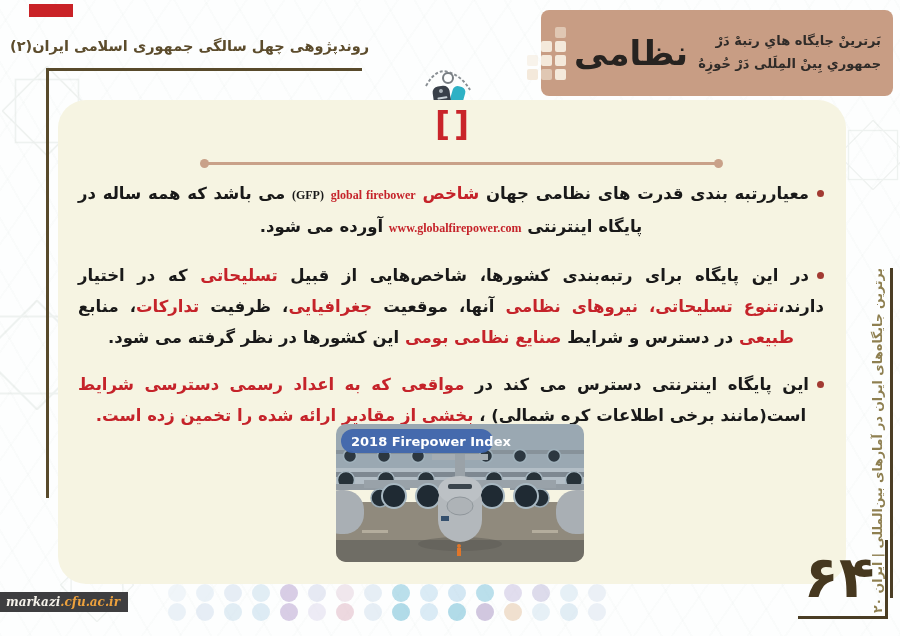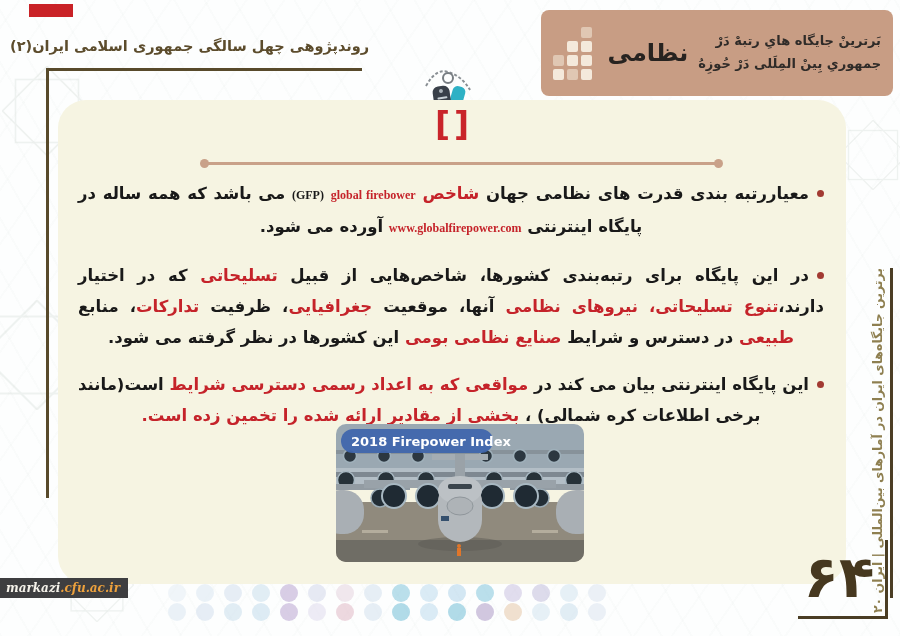--- a/index.html
+++ b/index.html
@@ -23,21 +23,21 @@
   .frame-left{position:absolute;left:46px;top:68px;width:313px;height:427px;
               border-top:3px solid #584a2b;border-left:3px solid #584a2b;}
   .corner-v{position:absolute;left:885px;top:540px;width:3px;height:79px;background:#4a3d24;}
   .corner-h{position:absolute;left:798px;top:616px;width:90px;height:3px;background:#4a3d24;}
 
   
   .badge{position:absolute;left:541px;top:10px;width:352px;height:86px;border-radius:8px;
          display:flex;flex-direction:row-reverse;align-items:center;padding:0 12px;box-sizing:border-box;}
   .badge-lines{text-align:right;direction:rtl;color:#2f2b28;font-weight:bold;font-size:13px;
                line-height:1.75;white-space:nowrap;}
-  .badge-word{font-size:24px;font-weight:bold;color:#272320;margin:0 10px 0 8px;direction:rtl;}
+  .badge-word{font-size:34px;font-weight:bold;color:#272320;margin:0 10px 0 8px;direction:rtl;}
   .sq-icon{display:flex;align-items:flex-end;gap:3px;margin-right:auto;}
   .sq-col{display:flex;flex-direction:column;gap:3px;}
   .sq{width:11px;height:11px;border-radius:2px;background:#f4e9db;}
   .sq.dim{background:rgba(244,233,219,0.55);}
 
   
   .panel{position:absolute;left:58px;top:100px;width:788px;height:484px;background:#f6f4e2;
          border-radius:28px;}
   .title-row{position:absolute;left:0;right:0;top:12px;display:flex;justify-content:center;
              align-items:center;direction:rtl;gap:4px;}
@@ -62,21 +62,21 @@
   
   .side-text{position:absolute;left:538px;top:268px;width:330px;height:22px;
              transform-origin:top right;transform:rotate(-90deg);
              direction:rtl;text-align:start;white-space:nowrap;
              border-bottom:3px solid #4a3d24;color:#8e7f50;font-weight:bold;font-size:12.5px;
              line-height:20px;}
   .page-num{position:absolute;left:796px;top:542px;width:86px;text-align:center;
             font-size:58px;font-weight:bold;color:#46381f;line-height:70px;}
 
   
-  .watermark{position:absolute;left:0;top:578px;height:20px;background:#3e3e40;
+  .watermark{position:absolute;left:0;top:592px;height:20px;background:#3e3e40;
              display:flex;align-items:center;padding:0 8px 0 6px;
              font-family:"DejaVu Serif",serif;font-style:italic;font-weight:bold;font-size:12px;}
   .wm-a{color:#f5f2ea;} .wm-b{color:#eda13d;font-style:italic;}
   .pastel-row{position:absolute;left:168px;display:flex;gap:10px;opacity:0.6;}
   .pastel-row.r1{top:584px;} .pastel-row.r2{top:603px;}
   .pastel-row .dot{width:18px;height:18px;border-radius:50%;display:inline-block;}
 </style>
 </head>
 <body>
 
@@ -158,21 +158,21 @@
   <div class="panel">
     <div class="title-row">
       <span class="bracket" style="color:#c9242a">[</span>
       <span class="bracket" style="color:#c9242a">]</span>
     </div>
     <div class="divider"></div>
 
     <div class="paras">
       <p class="para"><span class="bullet"></span><span><span>معیاررتبه بندی قدرت های نظامی جهان </span><span class="red">شاخص</span><span> </span><span class="red latin" dir="ltr">global firebower</span><span> </span><span dir="ltr" class="latin">(GFP)</span><span> می باشد که همه ساله در پایگاه اینترنتی </span><span class="red latin" dir="ltr">www.globalfirepower.com</span><span> آورده می شود.</span></span></p>
       <p class="para"><span class="bullet"></span><span><span>در این پایگاه برای رتبه‌بندی کشورها، شاخص‌هایی از قبیل </span><span class="red">تسلیحاتی</span><span> که در اختیار دارند،</span><span class="red">تنوع تسلیحاتی، نیروهای نظامی</span><span> آنها، موقعیت </span><span class="red">جغرافیایی</span><span>، ظرفیت </span><span class="red">تدارکات</span><span>، منابع </span><span class="red">طبیعی</span><span> در دسترس و شرایط </span><span class="red">صنایع نظامی بومی</span><span> این کشورها در نظر گرفته می شود.</span></span></p>
-      <p class="para"><span class="bullet"></span><span><span>این پایگاه اینترنتی بیان می کند در </span><span class="red">مواقعی که به اعداد رسمی دسترسی شرایط</span><span> است(مانند برخی اطلاعات کره شمالی) ، </span><span class="red">بخشی از مقادیر ارائه شده را تخمین زده است.</span></span></p>
+      <p class="para"><span class="bullet"></span><span><span>این پایگاه اینترنتی دسترس می کند در </span><span class="red">مواقعی که به اعداد رسمی دسترسی شرایط</span><span> است(مانند برخی اطلاعات کره شمالی) ، </span><span class="red">بخشی از مقادیر ارائه شده را تخمین زده است.</span></span></p>
     </div>
 
     <svg class="photo-wrap" viewBox="0 0 248 138">
       <defs>
           <clipPath id="pc">
             <rect x="0" y="0" width="248" height="138" rx="10"></rect>
           </clipPath>
         </defs>
       <g clip-path="url(#pc)">
         <rect x="0" y="0" width="248" height="58" fill="#9aa8b2"></rect>

